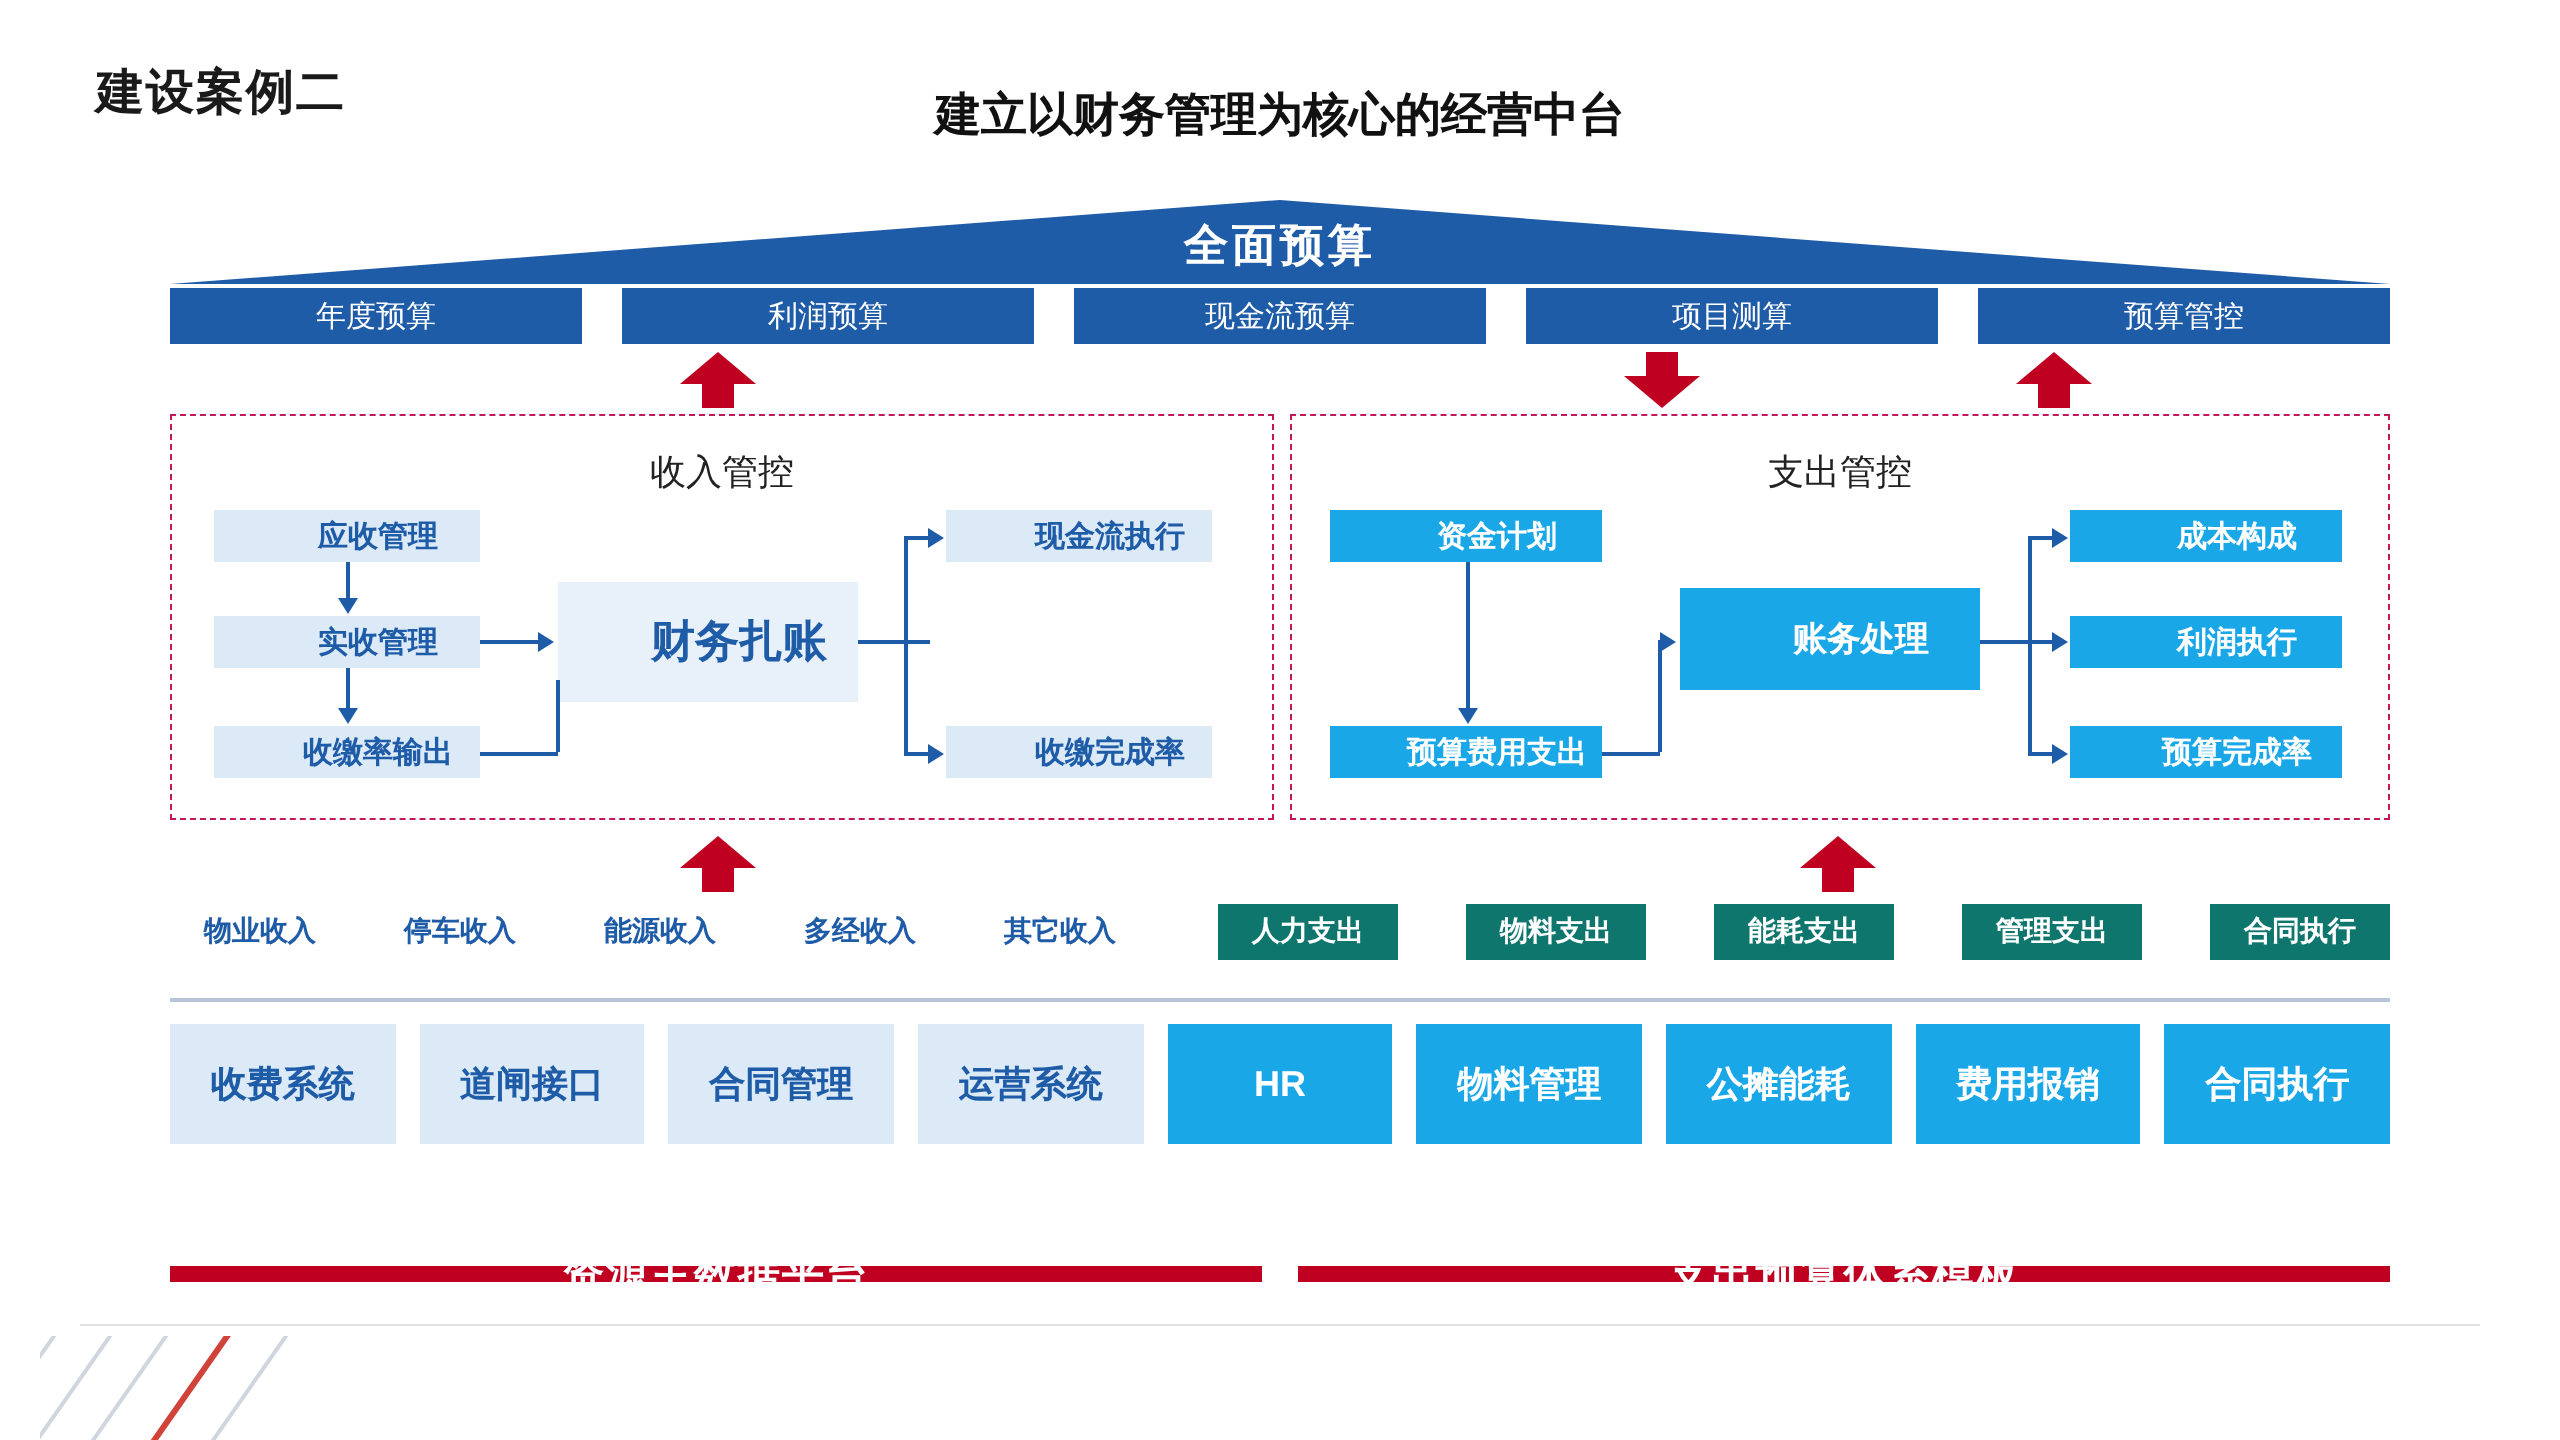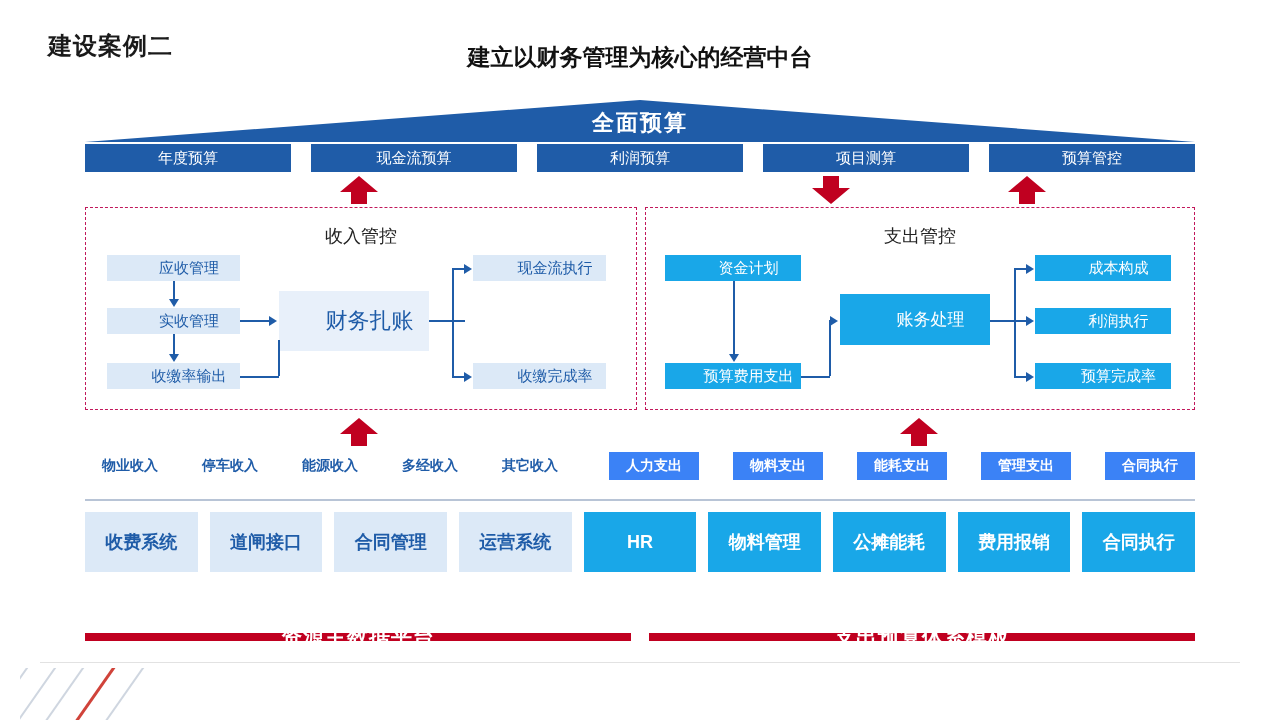--- a/index.html
+++ b/index.html
@@ -27,38 +27,38 @@
   .up-arrow .stem{position:absolute;left:11px;top:15px;width:16px;height:13px;background:#c00020;}
   .down-arrow{position:absolute;width:38px;height:28px;}
   .down-arrow .head{position:absolute;left:0;bottom:0;width:0;height:0;border-left:19px solid transparent;border-right:19px solid transparent;border-top:16px solid #c00020;}
   .down-arrow .stem{position:absolute;left:11px;top:0;width:16px;height:13px;background:#c00020;}
 
   
   .panel{position:absolute;border:1.5px dashed #c2185b;box-sizing:border-box;}
   .panel-title{position:absolute;top:16px;left:0;right:0;text-align:center;font-size:18px;color:#222;}
 
   
-  .node{position:absolute;box-sizing:border-box;display:flex;align-items:center;justify-content:center;font-size:15px;font-weight:normal;padding-left:31px;}
+  .node{position:absolute;box-sizing:border-box;display:flex;align-items:center;justify-content:center;font-size:15px;font-weight:bold;padding-left:31px;}
   .node-lightblue{background:#dce9f7;color:#1f5ca8;}
   .node-bigblue{background:#e8f0fa;color:#1f5ca8;font-size:22px;}
   .node-cyan{background:#19a7e8;color:#ffffff;}
   .node-cyan-big{background:#19a7e8;color:#ffffff;font-size:17px;}
 
   
   .ln{position:absolute;background:#1f5ca8;}
   .ln-h{height:1.5px;}
   .ln-v{width:1.5px;}
   .ah-r{position:absolute;width:0;height:0;border-top:5px solid transparent;border-bottom:5px solid transparent;border-left:8px solid #1f5ca8;}
   .ah-d{position:absolute;width:0;height:0;border-left:5px solid transparent;border-right:5px solid transparent;border-top:8px solid #1f5ca8;}
 
   
   .chips{position:absolute;left:85px;top:452px;width:1110px;height:28px;display:flex;gap:10px;}
   .chip{flex:1;display:flex;align-items:center;justify-content:center;font-size:14px;font-weight:bold;}
   .chip-blue{background:#ffffff;color:#1f5ca8;}
-  .chip-cyan{background:#3b82f6;color:#ffffff;margin-left:24px;}
+  .chip-cyan{background:#0f766e;color:#ffffff;margin-left:24px;}
 
   
   .systems{position:absolute;left:85px;top:512px;width:1110px;height:60px;display:flex;gap:12px;border-radius:22px;}
   .sys{flex:1;display:flex;align-items:center;justify-content:center;font-size:18px;font-weight:bold;}
   .sys-blue{background:#dce9f7;color:#1f5ca8;}
   .sys-cyan{background:#19a7e8;color:#ffffff;}
 
   
   .plat-row{position:absolute;left:85px;top:585px;width:1110px;height:56px;display:flex;gap:18px;}
   .plat{flex:1;background:#c00020;color:#ffffff;display:flex;align-items:center;justify-content:center;font-size:21px;font-weight:bold;letter-spacing:1px;margin-top:48px;}
@@ -76,22 +76,22 @@
   <div class="case-label">建设案例二</div>
   <div class="main-title">建立以财务管理为核心的经营中台</div>
 
   <div class="banner-wrap">
     <div class="banner-shape"></div>
     <div class="banner-text">全面预算</div>
   </div>
 
   <div class="top-row">
     <div class="top-box">年度预算</div>
+    <div class="top-box">利润预算</div>
     <div class="top-box">现金流预算</div>
-    <div class="top-box">利润预算</div>
     <div class="top-box">项目测算</div>
     <div class="top-box">预算管控</div>
   </div>
 
   <div class="up-arrow" style="left:340px;top:176px;">
     <div class="head"></div>
       <div class="stem"></div>
   </div>
   <div class="down-arrow" style="left:812px;top:176px;">
     <div class="head"></div>

